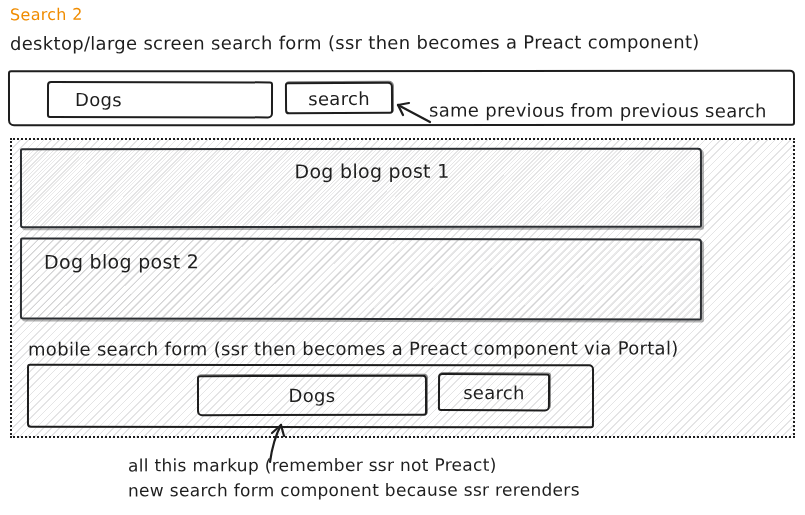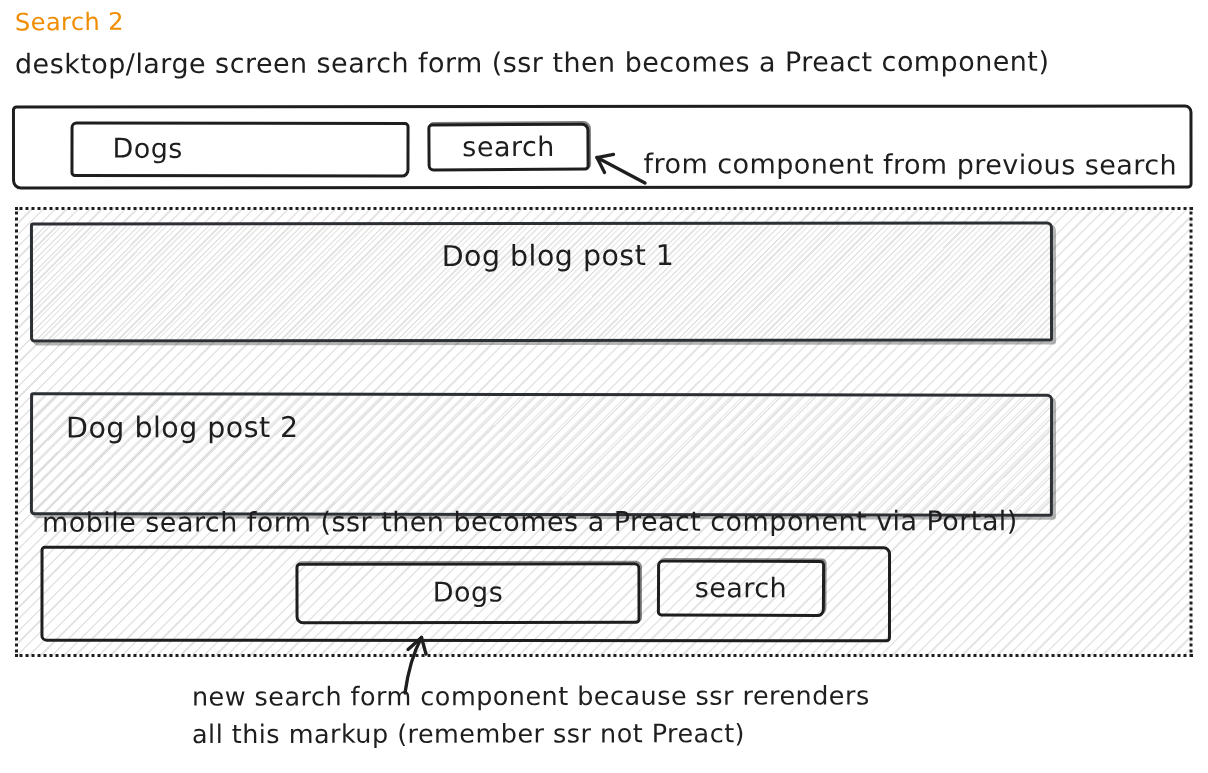--- a/index.html
+++ b/index.html
@@ -94,21 +94,21 @@
   .post-card {
     position: absolute;
     left: 8px;
     width: 682px;
     border: 2px solid #2c2f33;
     border-radius: 2px 4px 2px 3px;
     box-shadow: 2px 2px 0 0 rgba(40,40,40,0.35);
     background-color: rgba(255,255,255,0.25);
   }
   .post-card-1 { top: 8px; height: 80px; transform: rotate(-0.05deg); text-align: center; }
-  .post-card-2 { top: 98px; height: 82px; transform: rotate(0.08deg); margin-top: 24px; }
+  .post-card-2 { top: 98px; height: 82px; transform: rotate(0.08deg); }
   .post-label {
     padding: 10px 0 0 22px;
     font-size: 19px;
     transform: rotate(-0.2deg);
   }
   .mobile-caption {
     position: absolute; left: 16px; top: 198px;
     font-size: 18px;
     transform: rotate(-0.1deg);
   }
@@ -180,21 +180,21 @@
     <input class="desktop-input" type="text" readonly="" value="Dogs" style="">
     <button class="desktop-search-btn">search</button>
 
     <span class="same-arrow">
       <svg class="arrow-svg" width="42" height="28" viewBox="0 0 42 28">
         <path d="M 40 24 L 8 7"></path>
         <path d="M 8 7 L 19 5"></path>
         <path d="M 8 7 L 13 17"></path>
       </svg>
     </span>
-    <div class="same-annotation hand">from component from previous search</div>
+    <div class="same-annotation hand">same previous from previous search</div>
   </div>
 
   <div class="abs ssr-region hatch">
 
     <div class="post-card post-card-1 hatch">
       <div class="post-label hand">Dog blog post 1</div>
     </div>
 
     <div class="post-card post-card-2 hatch">
       <div class="post-label hand">Dog blog post 2</div>
@@ -210,17 +210,17 @@
 
   <span class="abs new-form-arrow">
     <svg class="arrow-svg" width="36" height="44" viewBox="0 0 36 44">
       <path d="M 12 42 Q 15 20 23 5"></path>
       <path d="M 23 5 L 14 13"></path>
       <path d="M 23 5 L 26 16"></path>
     </svg>
   </span>
 
   <div class="abs footer-note hand">
+    <div>all this markup (remember ssr not Preact)</div>
     <div>new search form component because ssr rerenders</div>
-    <div>all this markup (remember ssr not Preact)</div>
   </div>
 
 </div>
 
 </body></html>

